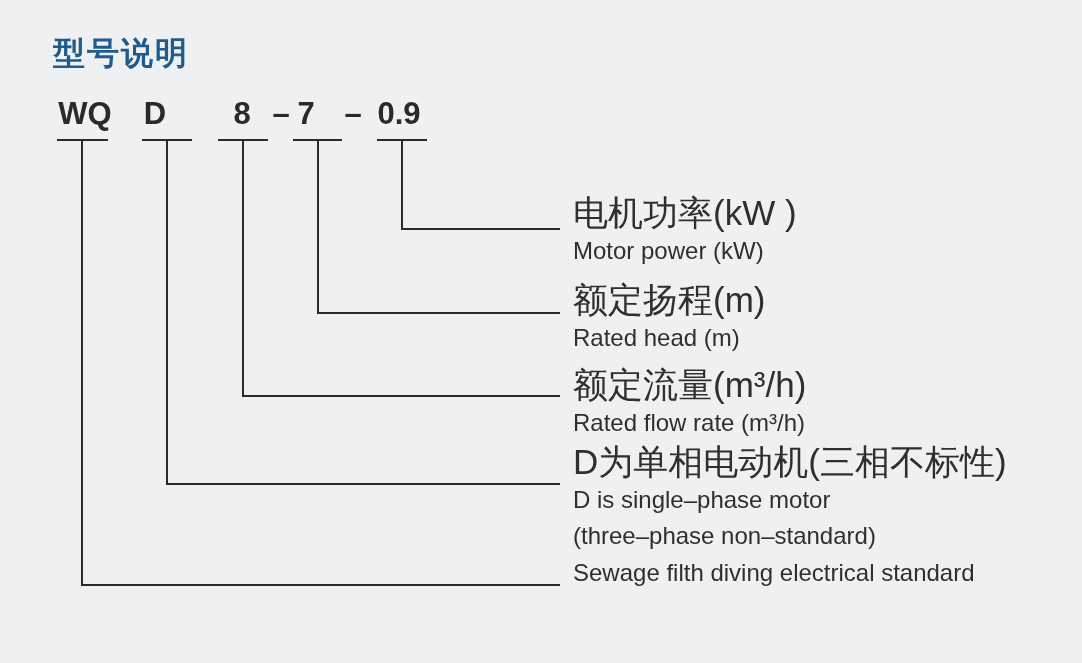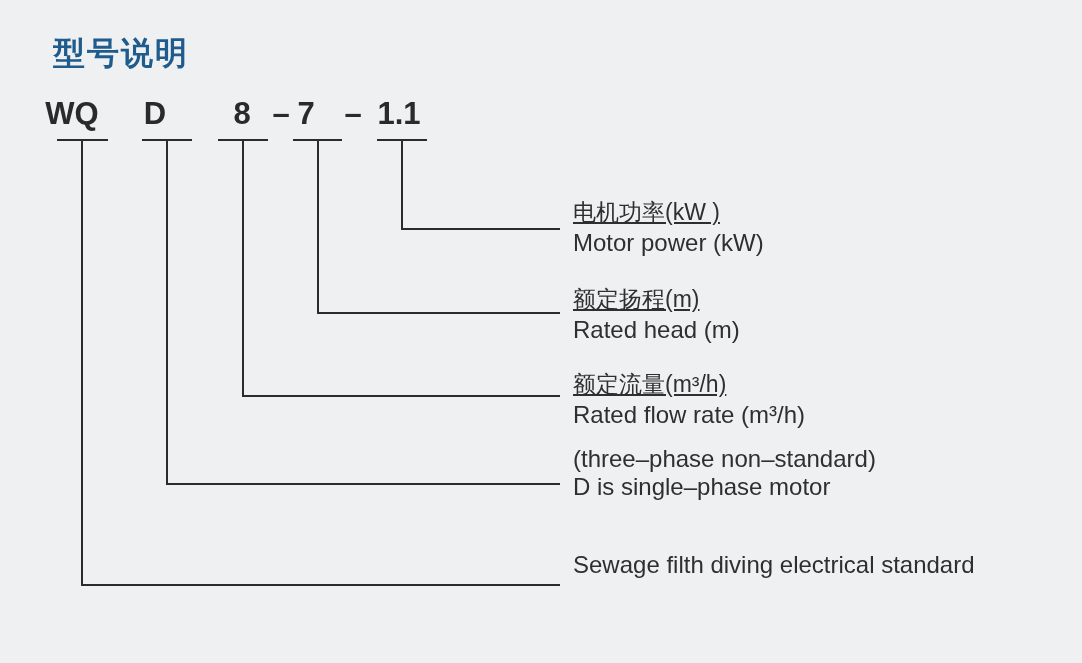--- a/index.html
+++ b/index.html
@@ -51,44 +51,44 @@
     border-bottom: 2px solid #2b2b2b;
     background: transparent;
   }
   .label {
     position: absolute;
     left: 573px;
     color: #2f2f2f;
     white-space: nowrap;
   }
   .label .zh {
-    font-size: 23px;
+    font-size: 35px;
     line-height: 33px;
-    text-decoration: underline;
   }
   .label .en {
     font-size: 24px;
     line-height: 28px;
+    margin-top: 8px;
   }
 </style>
 </head>
 <body>
 
 <div class="canvas">
 
   <h1 class="title">型号说明</h1>
 
   <div class="code">
-    <span class="seg" style="left:72px">WQ</span>
+    <span class="seg" style="left:85px">WQ</span>
     <span class="seg" style="left:155px">D</span>
     <span class="seg" style="left:242px">8</span>
     <span class="seg" style="left:281px">–</span>
     <span class="seg" style="left:306px">7</span>
     <span class="seg" style="left:353px">–</span>
-    <span class="seg" style="left:399px">1.1</span>
+    <span class="seg" style="left:399px">0.9</span>
   </div>
 
   <div class="underline" style="left:57px;  width:51px"></div>
   <div class="underline" style="left:142px; width:50px"></div>
   <div class="underline" style="left:218px; width:50px"></div>
   <div class="underline" style="left:293px; width:49px"></div>
   <div class="underline" style="left:377px; width:50px"></div>
 
   <div class="leader" style="left:401px; top:140px; width:157px; height:88px"></div>
   <div class="leader" style="left:317px; top:140px; width:241px; height:172px"></div>
@@ -105,21 +105,22 @@
     <div class="zh">额定流量(m³/h)</div>
     <div class="en">Rated flow rate (m³/h)</div>
   </div>
 
   <div class="label" style="top:283px">
     <div class="zh">额定扬程(m)</div>
     <div class="en">Rated head (m)</div>
   </div>
 
   <div class="label" style="top:445px">
+    <div class="zh">D为单相电动机(三相不标性)</div>
+    <div class="en">D is single–phase motor</div>
     <div class="en">(three–phase non–standard)</div>
-    <div class="en">D is single–phase motor</div>
   </div>
 
   <div class="label" style="top:551px">
     <div class="en">Sewage filth diving electrical standard</div>
   </div>
 
 </div>
 
 </body></html>

